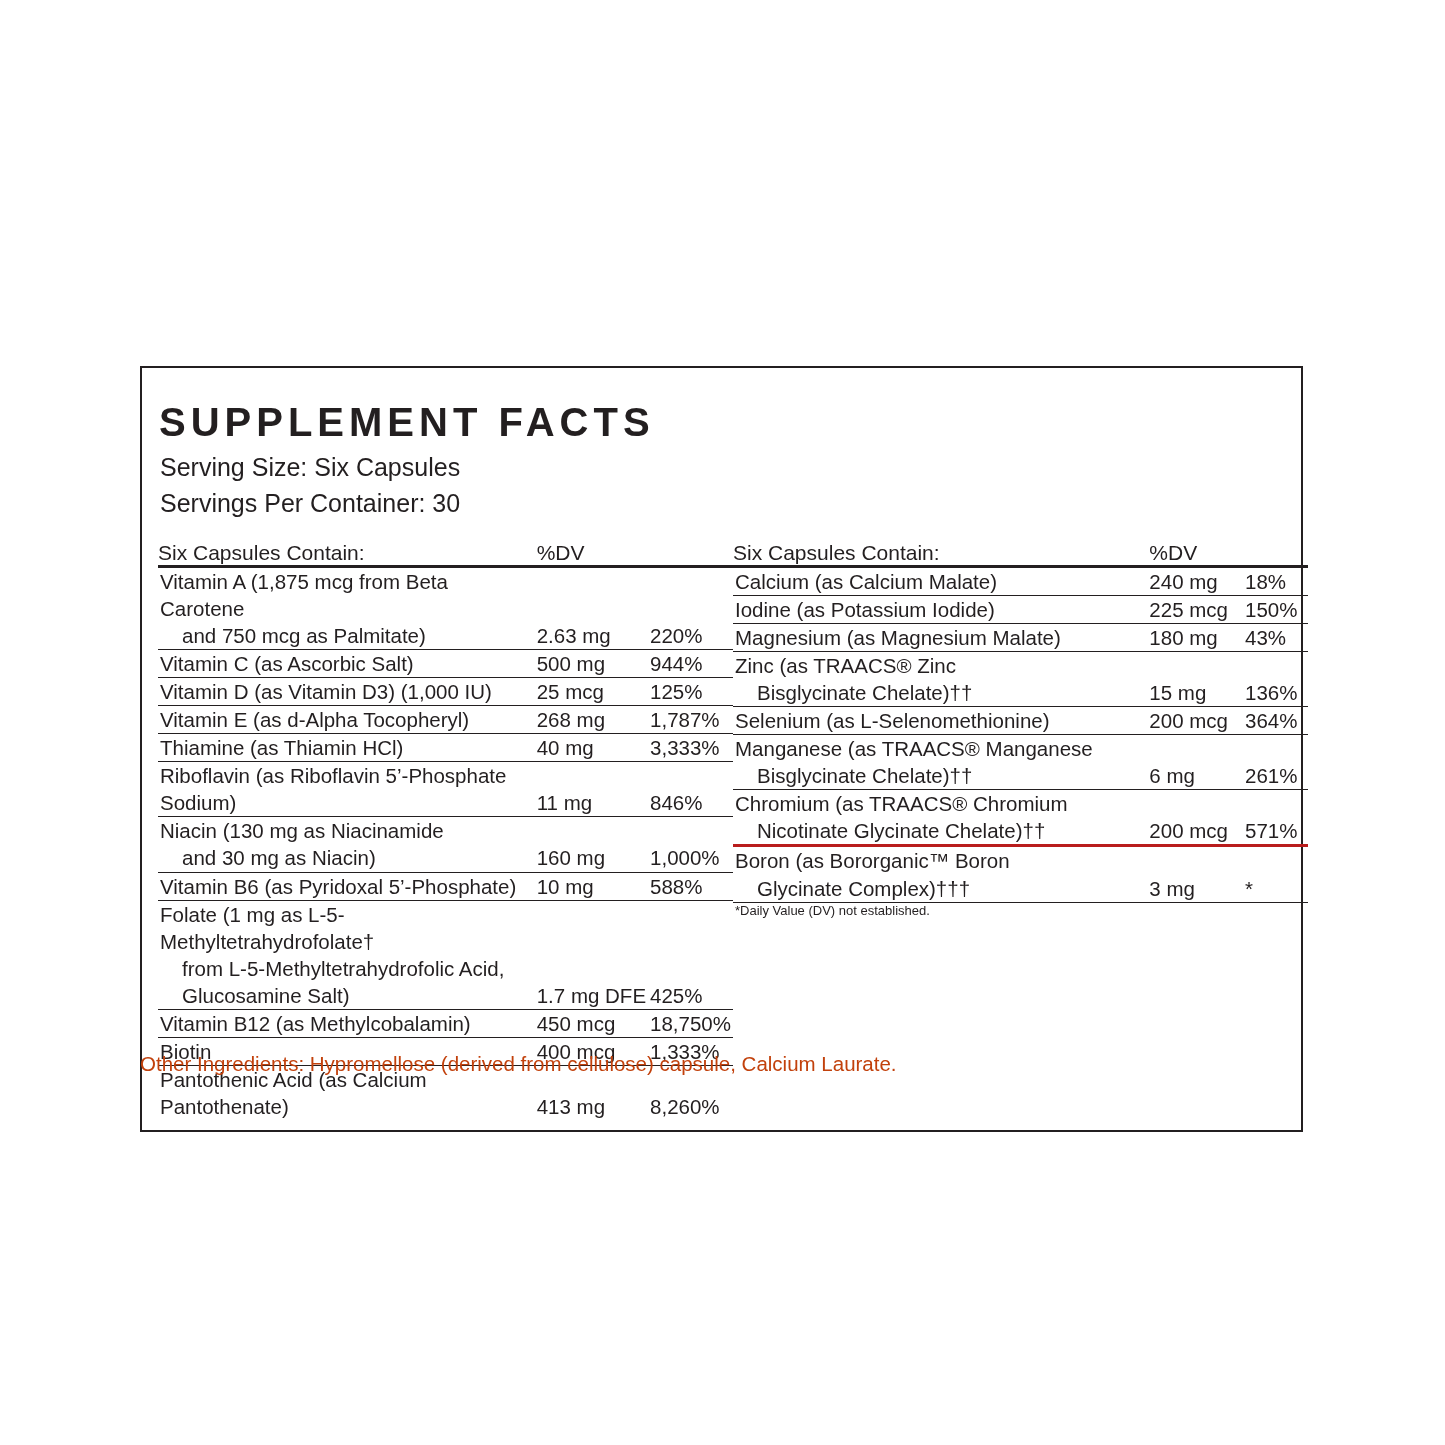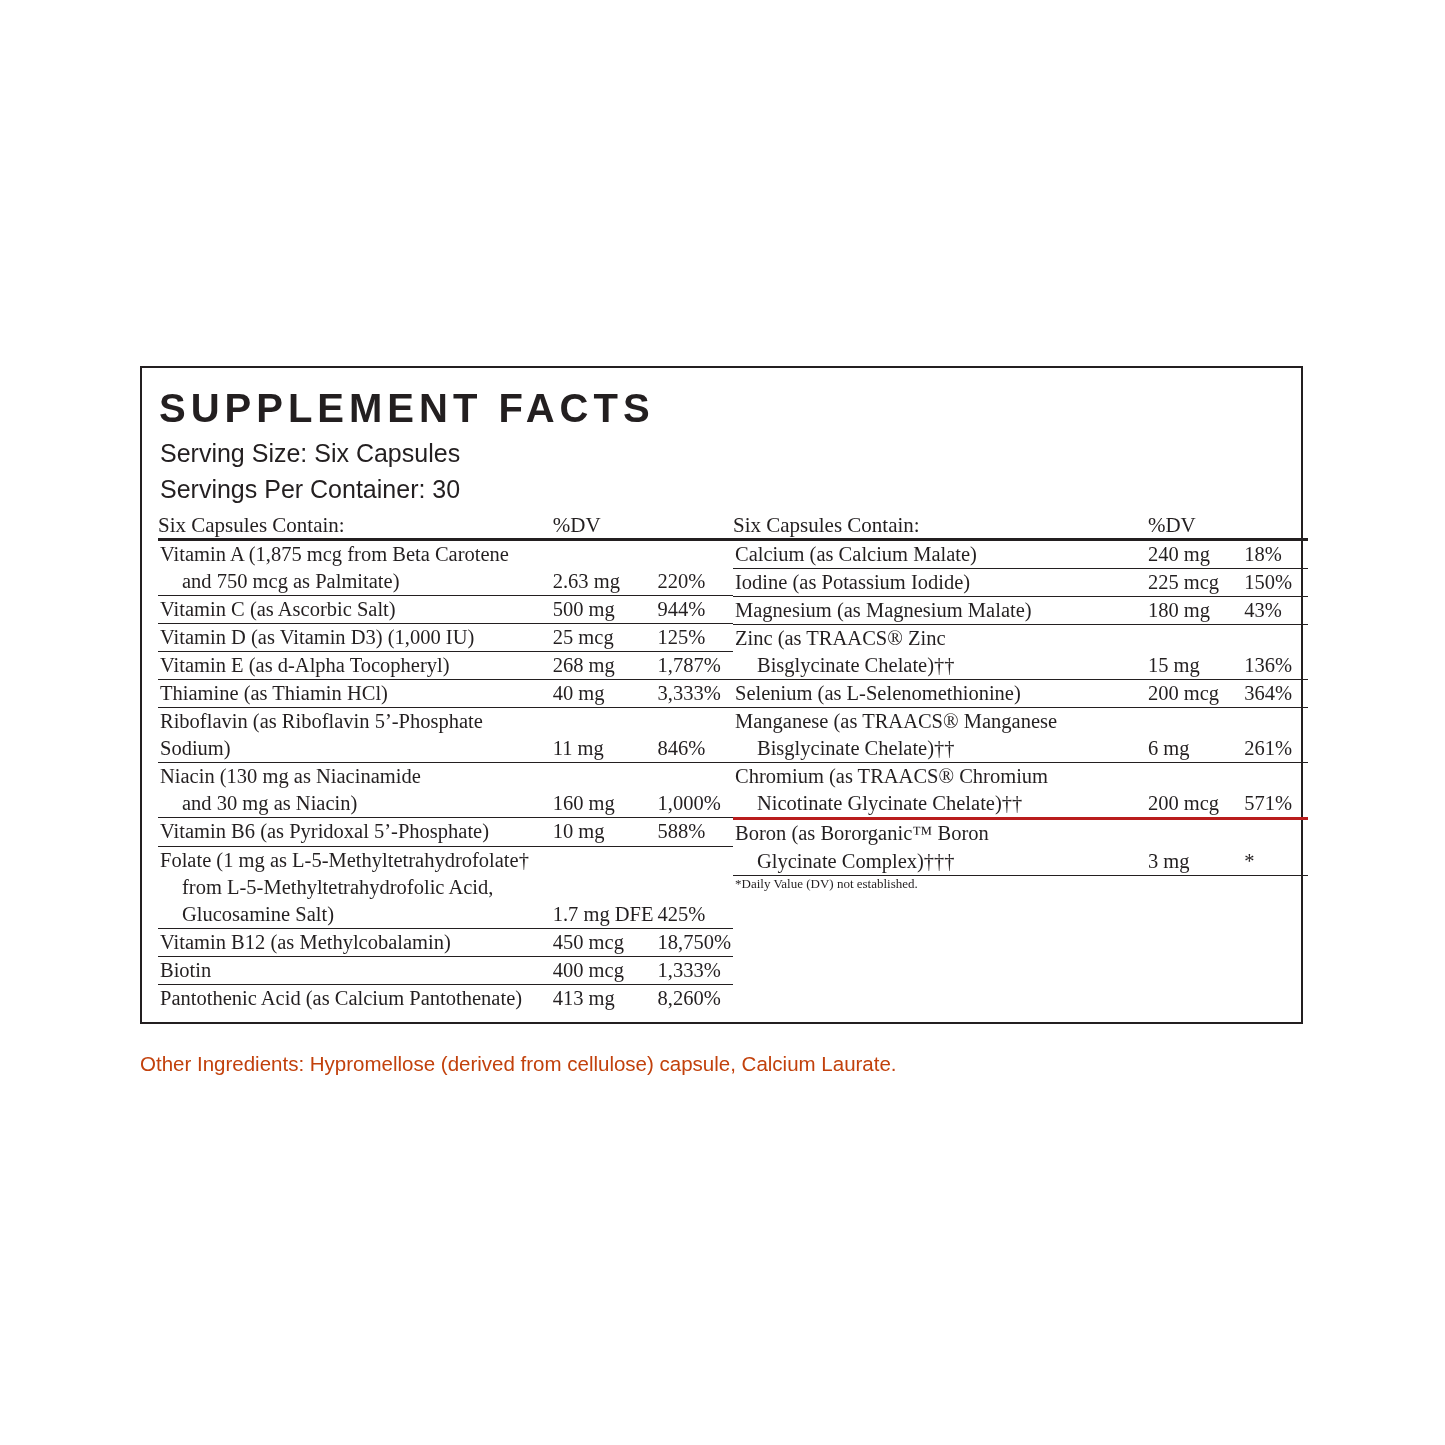--- a/index.html
+++ b/index.html
@@ -14,39 +14,38 @@
     color: #231f20;
     position: relative;
   }
   .panel {
     position: absolute;
     left: 140px;
     top: 366px;
     width: 1163px;
     box-sizing: border-box;
     border: 2px solid #231f20;
-    padding: 14px 16px 10px 16px;
+    padding: 28px 16px 10px 16px;
   }
   .title {
     font-size: 40px;
     font-weight: bold;
     letter-spacing: 5px;
     line-height: 1.1;
     margin: 4px 0 6px 1px;
   }
   .serving {
     font-size: 25px;
     line-height: 1.42;
     margin-left: 2px;
   }
   .tables {
     display: flex;
-    margin-top: 6px;
+    margin-top: 20px;
     align-items: flex-start;
-    font-family: Liberation Serif, serif;
   }
   .col {
     flex: 0 0 auto;
   }
   .col-left { width: 575px; }
   .col-gap { width: 14px; }
   .col-right { width: 575px; }
 
   table.facts {
     width: 100%;

